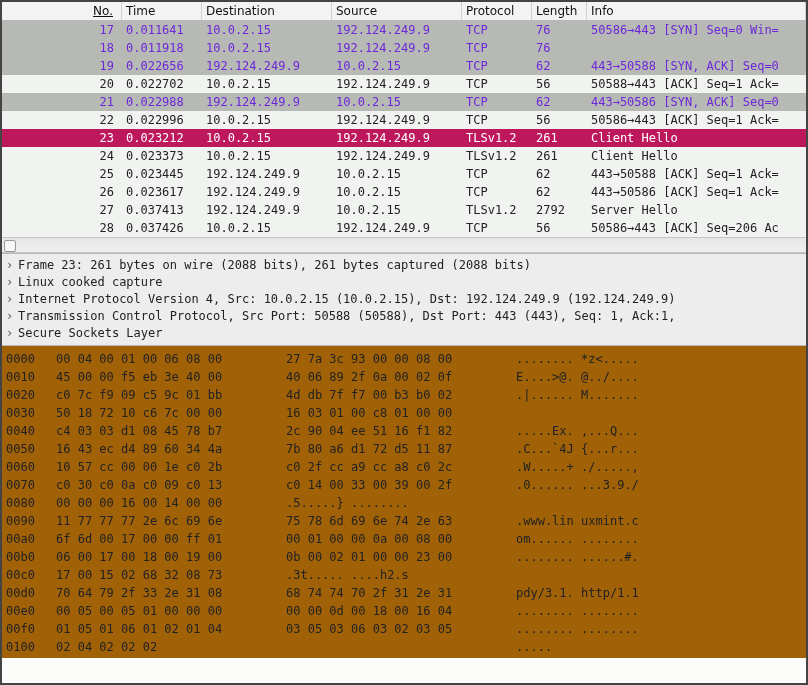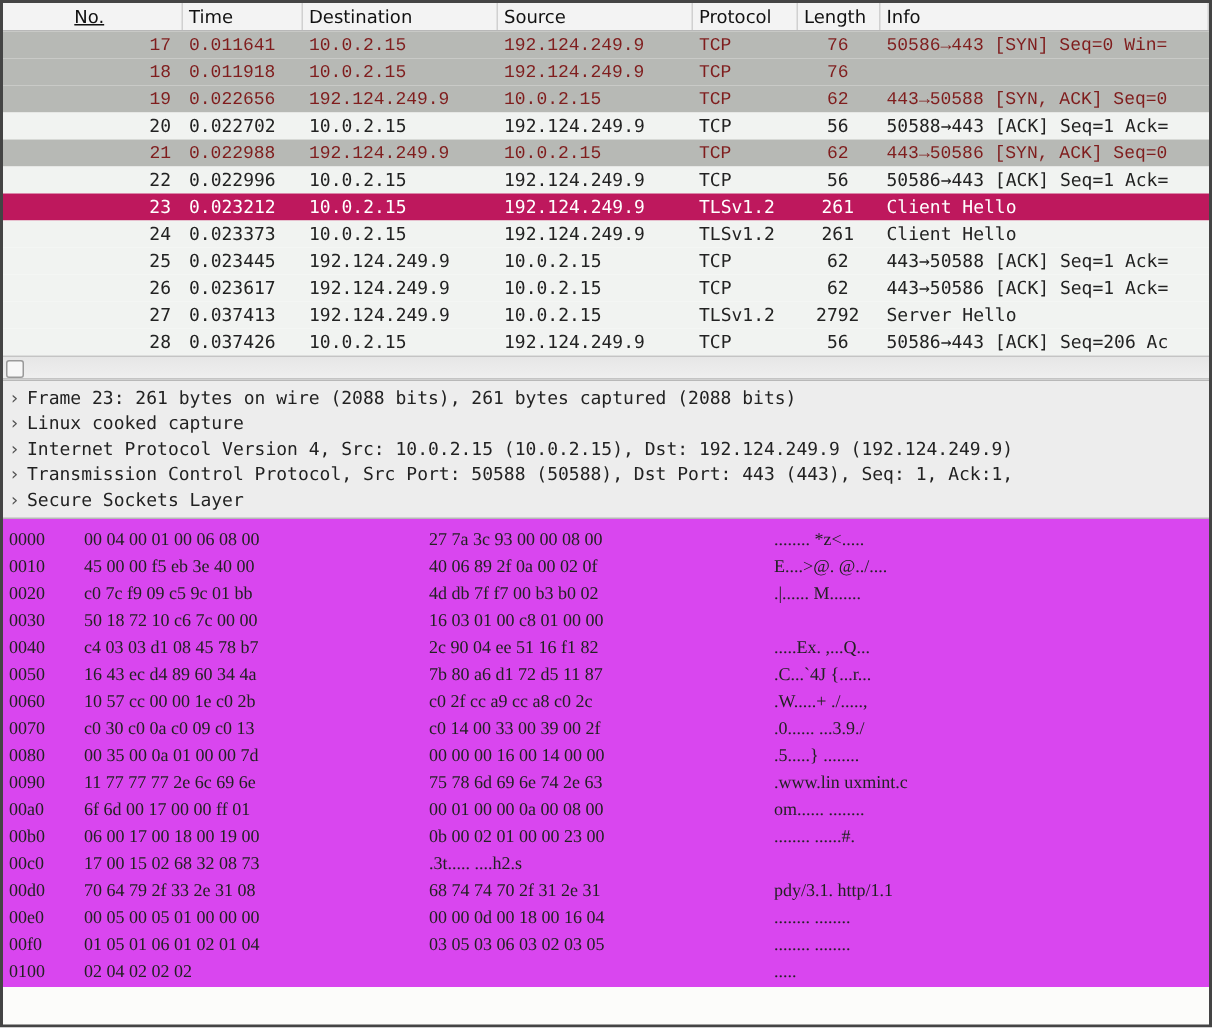--- a/index.html
+++ b/index.html
@@ -44,23 +44,23 @@
 }
 .pl-header div {
   padding-left: 4px;
   border-right: 1px solid #d0d0d0;
 }
 .pl-row div {
   padding-left: 4px;
   overflow: hidden;
 }
 .col-no   { text-align: right; padding-right: 8px !important;}
-.col-len  { text-align: center; padding-right: 6px !important;}
+.col-len  { text-align: left; padding-right: 6px !important;}
 .row-light { background: #f1f3f1; }
-.row-dark  { background: #b7b9b5; color:#7f1d1d;font-family:Liberation Mono, monospace;}
+.row-dark  { background: #b7b9b5; color:#6d28d9;}
 .row-sel   { background: #be185d; color:#fff;}
 .scroll-stub {
   height: 14px;
   background: linear-gradient(#e6e6e6,#efefef);
   border-top: 1px solid #c4c4c4;
   border-bottom: 1px solid #c4c4c4;
   position: relative;
 }
 .scroll-stub .knob-left {
   position:absolute; left:2px; top:2px; width:10px; height:10px;
@@ -81,39 +81,38 @@
   white-space: nowrap;
 }
 .chevron {
   display:inline-block;
   width: 10px;
   color:#555;
   margin-right: 2px;
 }
 
 .hex {
-  background: #d946ef;
+  background: #a16207;
   padding: 4px 4px 2px 4px;
   line-height: 18px;
-  font-family: Liberation Serif, serif;
 }
 .hex-row {
   display: grid;
   grid-template-columns: 50px 230px 230px 1fr;
   white-space: pre;
 }
 </style>
 </head>
 <body>
 
 <div class="frame">
 
   <div class="packet-list">
     <div class="pl-header">
-      <div class="col-no" style="text-align:center;text-decoration:underline;">No.</div>
+      <div class="col-no" style="text-align:right;text-decoration:underline;">No.</div>
       <div>Time</div>
       <div>Destination</div>
       <div>Source</div>
       <div>Protocol</div>
       <div>Length</div>
       <div>Info</div>
     </div>
     <div id="packet-rows">
         <div class="pl-row row-dark">
           <div class="col-no">17</div>
@@ -253,21 +252,21 @@
 
   <div class="hex" id="hex">
       <div class="hex-row"><span>0000</span><span>00 04 00 01 00 06 08 00</span><span>27 7a 3c 93 00 00 08 00</span><span>........ *z&lt;.....</span></div>
       <div class="hex-row"><span>0010</span><span>45 00 00 f5 eb 3e 40 00</span><span>40 06 89 2f 0a 00 02 0f</span><span>E....&gt;@. @../....</span></div>
       <div class="hex-row"><span>0020</span><span>c0 7c f9 09 c5 9c 01 bb</span><span>4d db 7f f7 00 b3 b0 02</span><span>.|...... M.......</span></div>
       <div class="hex-row"><span>0030</span><span>50 18 72 10 c6 7c 00 00</span><span>16 03 01 00 c8 01 00 00</span></div>
       <div class="hex-row"><span>0040</span><span>c4 03 03 d1 08 45 78 b7</span><span>2c 90 04 ee 51 16 f1 82</span><span>.....Ex. ,...Q...</span></div>
       <div class="hex-row"><span>0050</span><span>16 43 ec d4 89 60 34 4a</span><span>7b 80 a6 d1 72 d5 11 87</span><span>.C...`4J {...r...</span></div>
       <div class="hex-row"><span>0060</span><span>10 57 cc 00 00 1e c0 2b</span><span>c0 2f cc a9 cc a8 c0 2c</span><span>.W.....+ ./.....,</span></div>
       <div class="hex-row"><span>0070</span><span>c0 30 c0 0a c0 09 c0 13</span><span>c0 14 00 33 00 39 00 2f</span><span>.0...... ...3.9./</span></div>
-      <div class="hex-row"><span>0080</span><span>00 35 00 0a 01 00 00 7d</span><span>00 00 00 16 00 14 00 00</span><span>.5.....} ........</span></div>
+      <div class="hex-row"><span>0080</span><span>00 00 00 16 00 14 00 00</span><span>.5.....} ........</span></div>
       <div class="hex-row"><span>0090</span><span>11 77 77 77 2e 6c 69 6e</span><span>75 78 6d 69 6e 74 2e 63</span><span>.www.lin uxmint.c</span></div>
       <div class="hex-row"><span>00a0</span><span>6f 6d 00 17 00 00 ff 01</span><span>00 01 00 00 0a 00 08 00</span><span>om...... ........</span></div>
       <div class="hex-row"><span>00b0</span><span>06 00 17 00 18 00 19 00</span><span>0b 00 02 01 00 00 23 00</span><span>........ ......#.</span></div>
       <div class="hex-row"><span>00c0</span><span>17 00 15 02 68 32 08 73</span><span>.3t..... ....h2.s</span></div>
       <div class="hex-row"><span>00d0</span><span>70 64 79 2f 33 2e 31 08</span><span>68 74 74 70 2f 31 2e 31</span><span>pdy/3.1. http/1.1</span></div>
       <div class="hex-row"><span>00e0</span><span>00 05 00 05 01 00 00 00</span><span>00 00 0d 00 18 00 16 04</span><span>........ ........</span></div>
       <div class="hex-row"><span>00f0</span><span>01 05 01 06 01 02 01 04</span><span>03 05 03 06 03 02 03 05</span><span>........ ........</span></div>
       <div class="hex-row"><span>0100</span><span>02 04 02 02 02</span><span></span><span>.....</span></div>
     </div>
 

